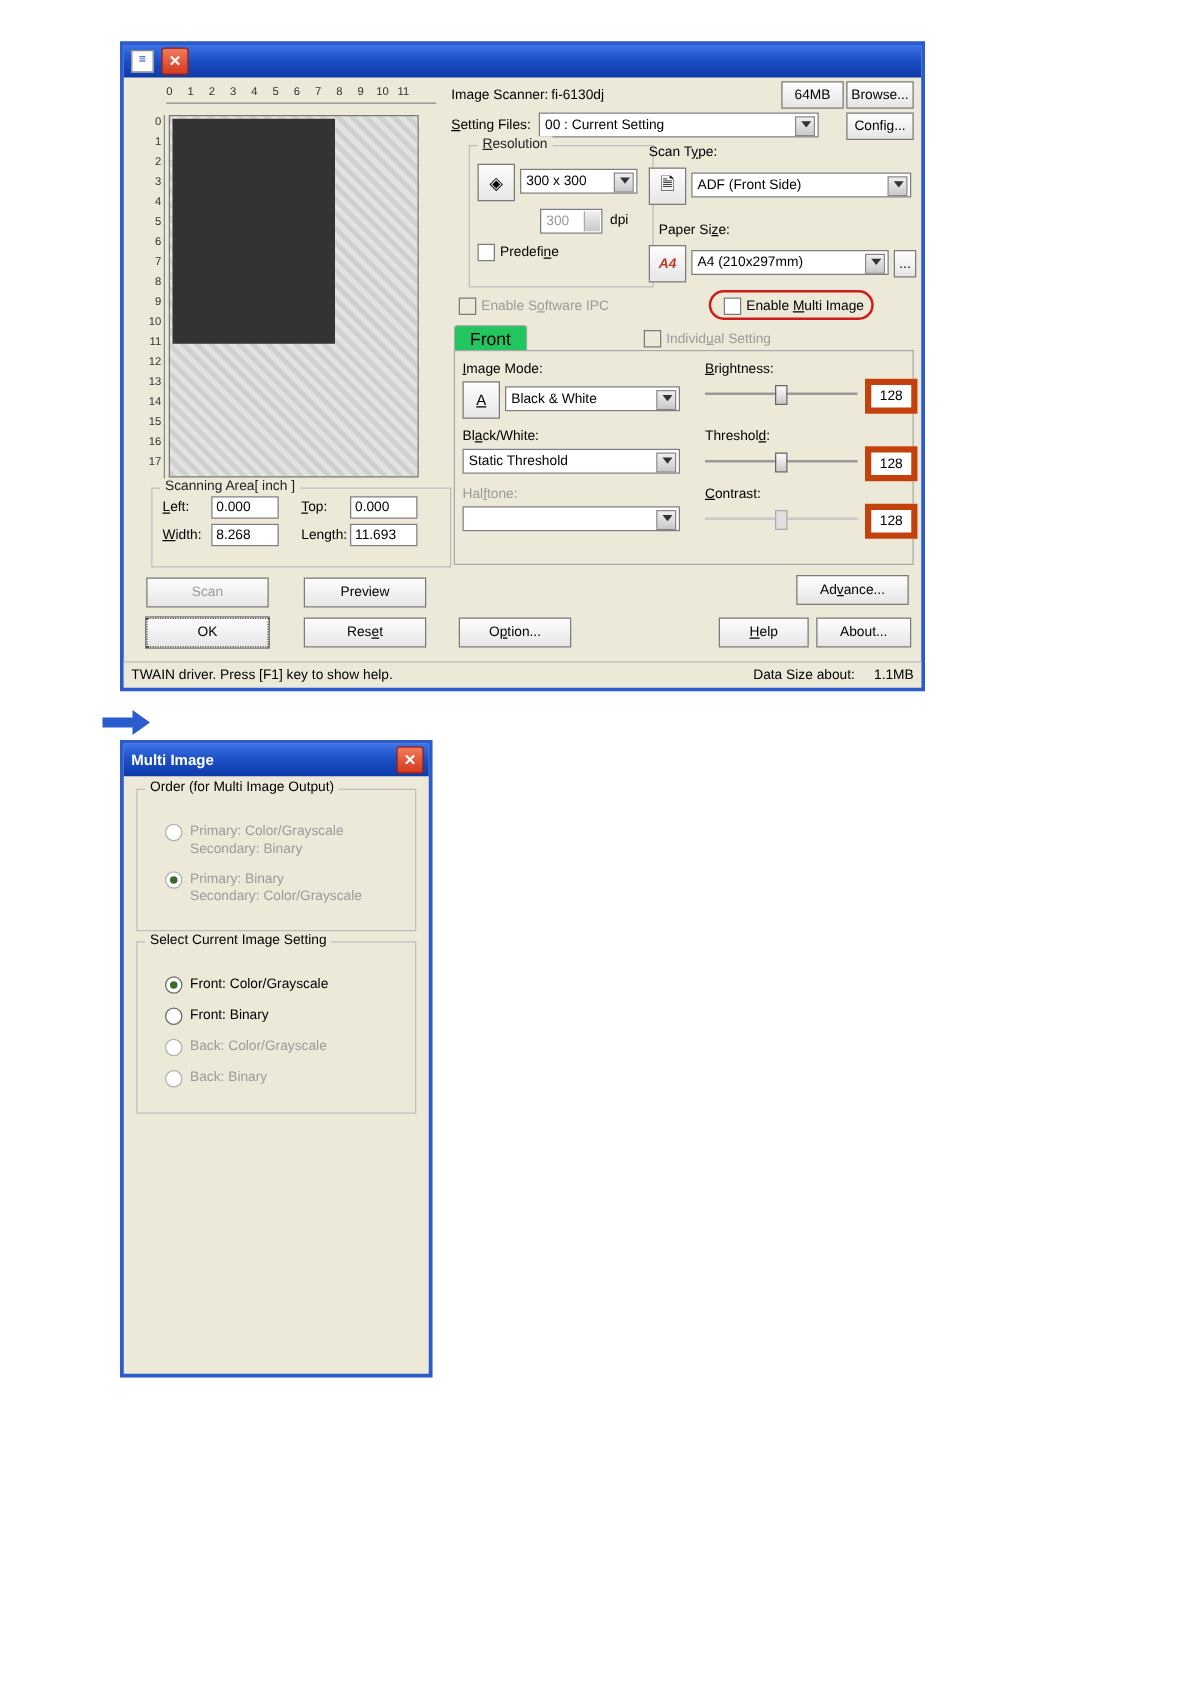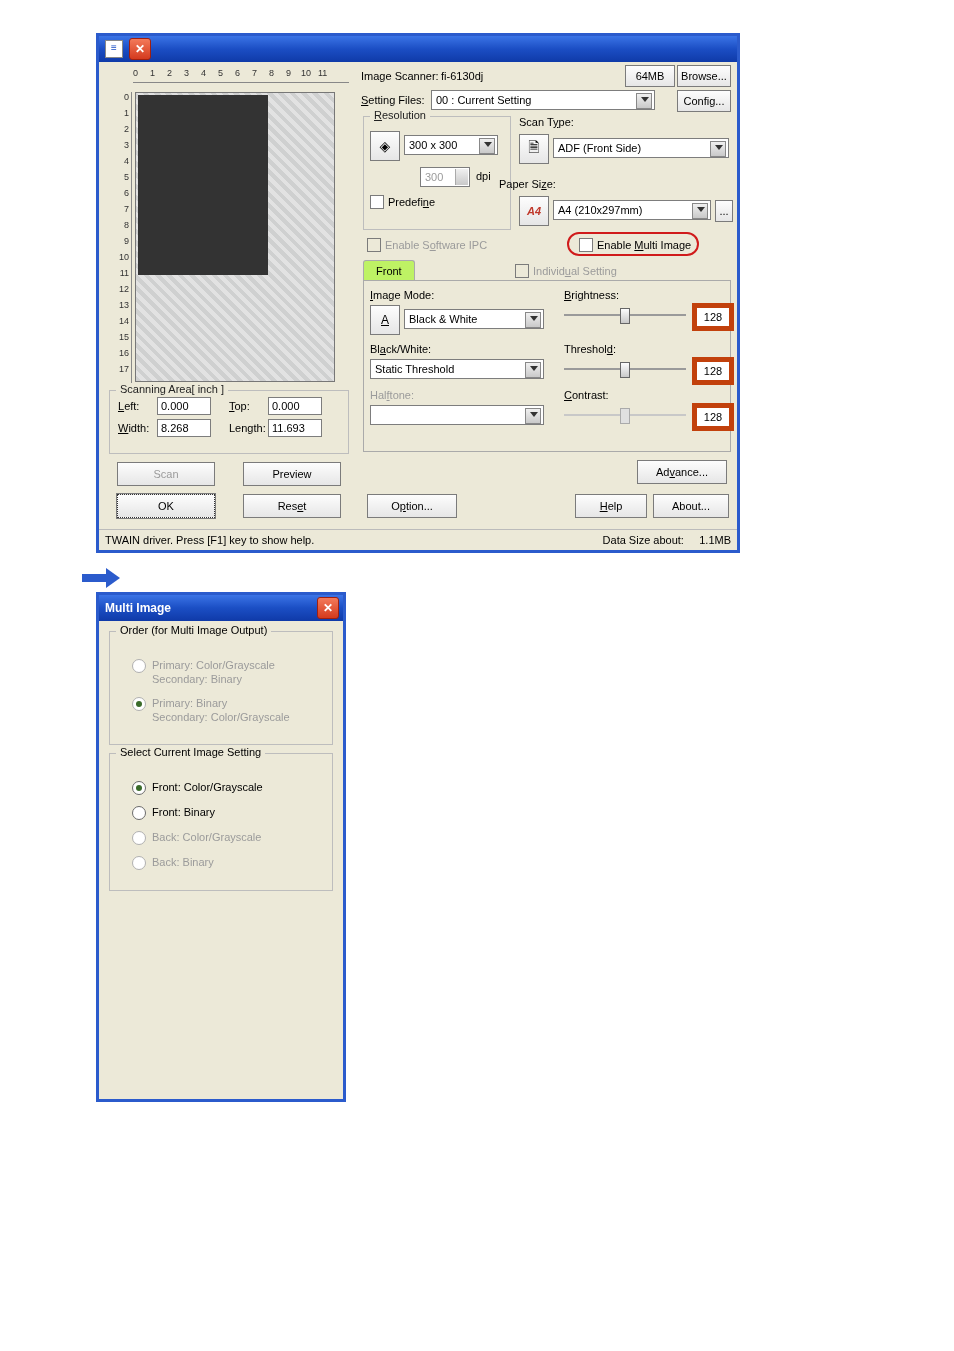--- a/index.html
+++ b/index.html
@@ -66,21 +66,21 @@
       repeating-linear-gradient(45deg,#cfd0d0 0 4px,#e2e2e2 4px 8px);
     border:1px solid #777;
     box-sizing:border-box;
   }
   .preview-inner{
     position:absolute;left:2px;top:2px;width:130px;height:180px;background:#333;
   }
 
   
   .grp {
-    border:1px solid #bdbdbd;position:absolute;padding:6px 20px 8px 8px;box-sizing:border-box;
+    border:1px solid #bdbdbd;position:absolute;padding:6px 20px 8px 8px;box-sizing:border-box;margin-left:12px;
   }
   .grp-title{position:absolute;top:-8px;left:6px;background:#ece9d8;padding:0 4px;font-size:11px;color:#222;}
   .scanarea{left:10px;top:328px;width:240px;height:64px;}
   .row{display:flex;align-items:center;margin-bottom:4px;}
   .lbl{width:39px;}
   .tinput{width:54px;height:18px;border:1px solid #7d7d7d;background:#fff;font-size:11px;padding:0 3px;box-sizing:border-box;}
   .gap{width:18px;}
 
   .btnrow{position:absolute;left:10px;width:240px;display:flex;gap:12px;justify-content:space-around;}
   .btnrow.r1{top:400px;}
@@ -99,21 +99,21 @@
   .iconbox{position:absolute;width:28px;height:28px;border:1px solid #7b7b7b;background:linear-gradient(#fdfdfd,#e6e6e6);display:flex;align-items:center;justify-content:center;font-size:14px;}
   .checkbox{position:absolute;display:flex;align-items:center;gap:4px;font-size:11px;}
   .checkbox .box{width:12px;height:12px;border:1px solid #7b7b7b;background:#fff;}
   .checkbox.disabled{color:#9b9b9b;align-items:center;}
   .checkbox.disabled .box{background:#ece9d8;}
   .spin{position:absolute;height:20px;border:1px solid #7d7d7d;background:#fff;display:flex;align-items:center;padding:0 16px 0 4px;font-size:11px;box-sizing:border-box;color:#9b9b9b;}
   .spin::after{content:"";position:absolute;right:1px;top:1px;width:12px;bottom:1px;background:linear-gradient(#f0f0f0,#c9c9c9);border-left:1px solid #aaa;}
 
   .red-oval{position:absolute;border:2px solid #d01b1b;border-radius:12px;box-sizing:border-box;pointer-events:none;}
 
-  .tabbtn{position:absolute;height:20px;border:1px solid #aaa;border-bottom:none;background:#bef264;display:flex;align-items:center;justify-content:center;padding:0 12px;font-size:11px;border-top-left-radius:3px;border-top-right-radius:3px;}
+  .tabbtn{position:absolute;height:20px;border:1px solid #aaa;border-bottom:none;background:#22c55e;display:flex;align-items:center;justify-content:center;padding:0 12px;font-size:14px;border-top-left-radius:3px;border-top-right-radius:3px;}
   .tabpane{position:absolute;border:1px solid #aaa;background:#ece9d8;}
 
   .slider{position:absolute;height:20px;display:flex;align-items:center;}
   .slider .track{flex:1;height:2px;background:#9a9a9a;position:relative;}
   .slider .thumb{position:absolute;top:-6px;width:8px;height:14px;background:linear-gradient(#fdfdfd,#c9c9c9);border:1px solid #666;left:50%;transform:translateX(-50%);}
   .slider.disabled .track{background:#c8c8c8;}
   .slider.disabled .thumb{background:#e0e0e0;border-color:#aaa;}
   .valbox{position:absolute;width:32px;height:18px;border:5px solid #c2410c;background:#fff;font-size:11px;display:flex;align-items:center;justify-content:center;}
 
   .statusbar{position:absolute;left:0;right:0;bottom:0;height:20px;border-top:1px solid #bbb;background:#ece9d8;display:flex;align-items:center;font-size:11px;padding:0 6px;}
@@ -246,21 +246,21 @@
         </div>
     </div>
 
     <span class="rlabel" style="left:420px;top:54px">Scan T<span class="underline">y</span>pe:</span>
     <div class="iconbox" style="left:420px;top:72px">🗎</div>
     <div class="combo" style="left:454px;top:76px;width:176px">
         <span>ADF (Front Side)</span>
         <span class="arrow"></span>
       </div>
 
-    <span class="rlabel" style="left:400px;top:116px">Paper Si<span class="underline">z</span>e:</span>
+    <span class="rlabel" style="left:428px;top:116px">Paper Si<span class="underline">z</span>e:</span>
     <div class="iconbox" style="left:420px;top:134px;color:#c0392b;font-weight:bold;font-style:italic;font-size:11px">A4</div>
     <div class="combo" style="left:454px;top:138px;width:158px">
         <span>A4 (210x297mm)</span>
         <span class="arrow"></span>
       </div>
     <div class="btn" style="position:absolute;left:616px;top:138px;min-width:16px;height:20px;padding:0">...</div>
 
     <div class="checkbox disabled" style="left:268px;top:176px">
         <div class="box"></div>
         <span>Enable S<span class="underline">o</span>ftware IPC</span>

